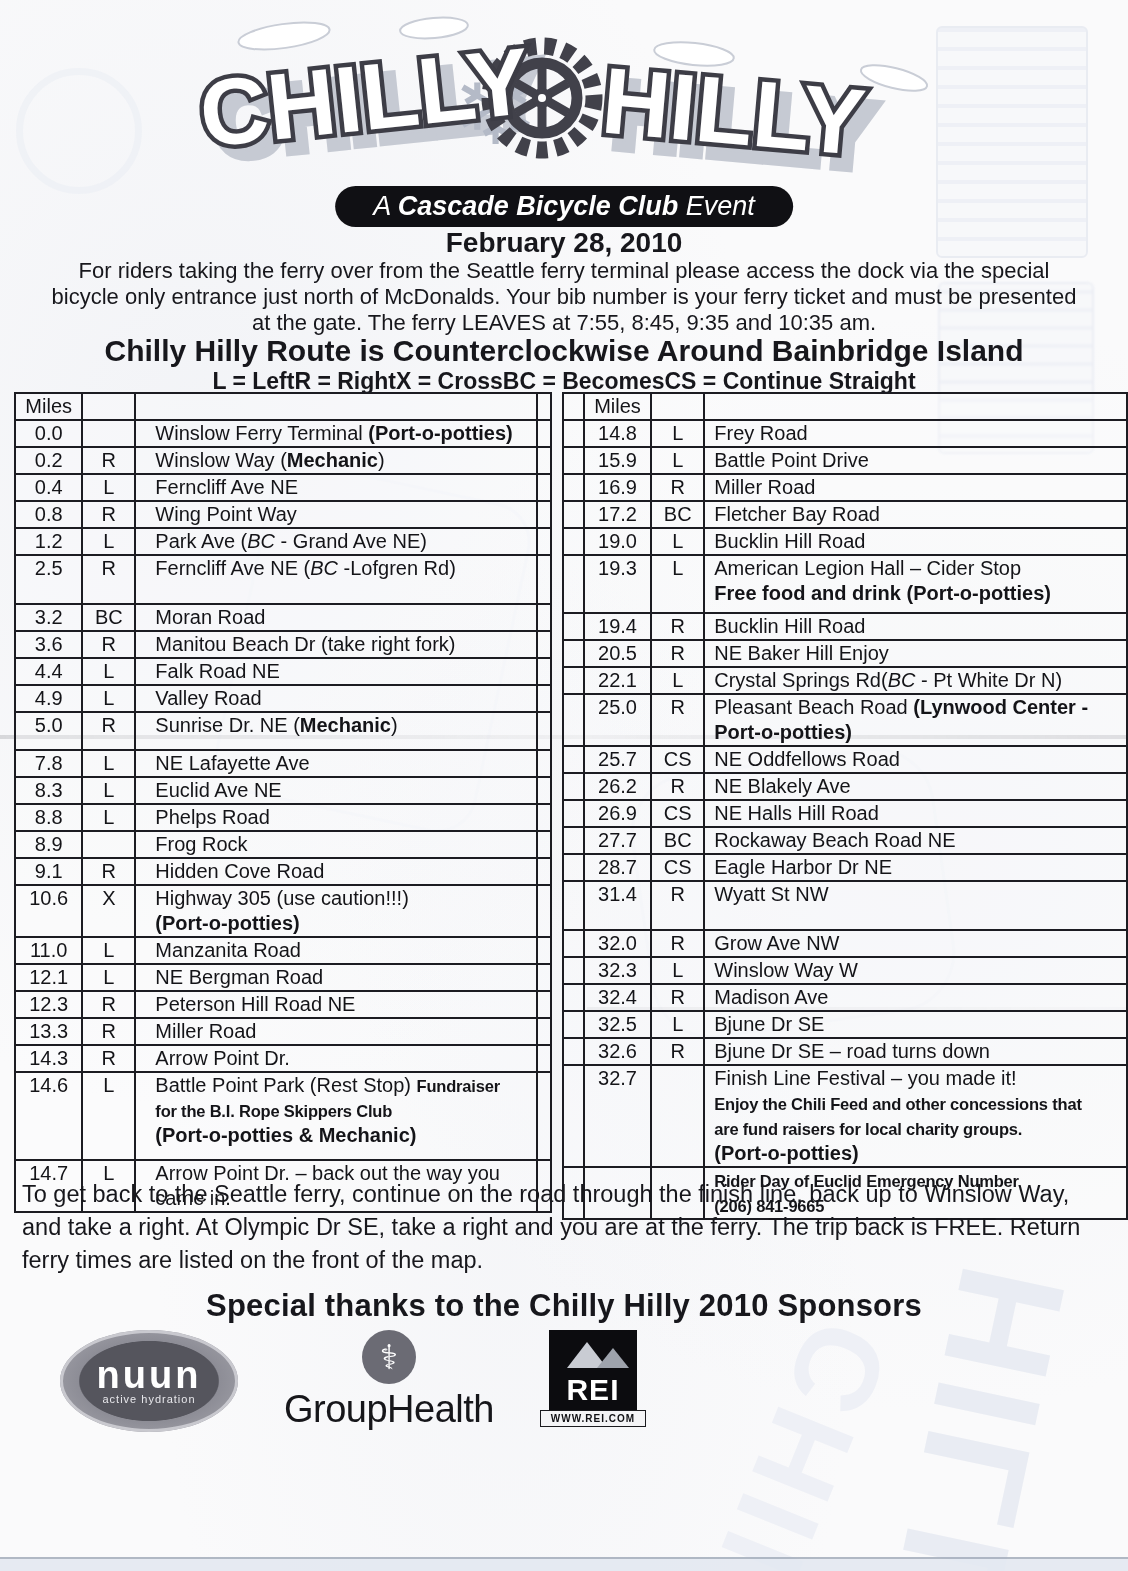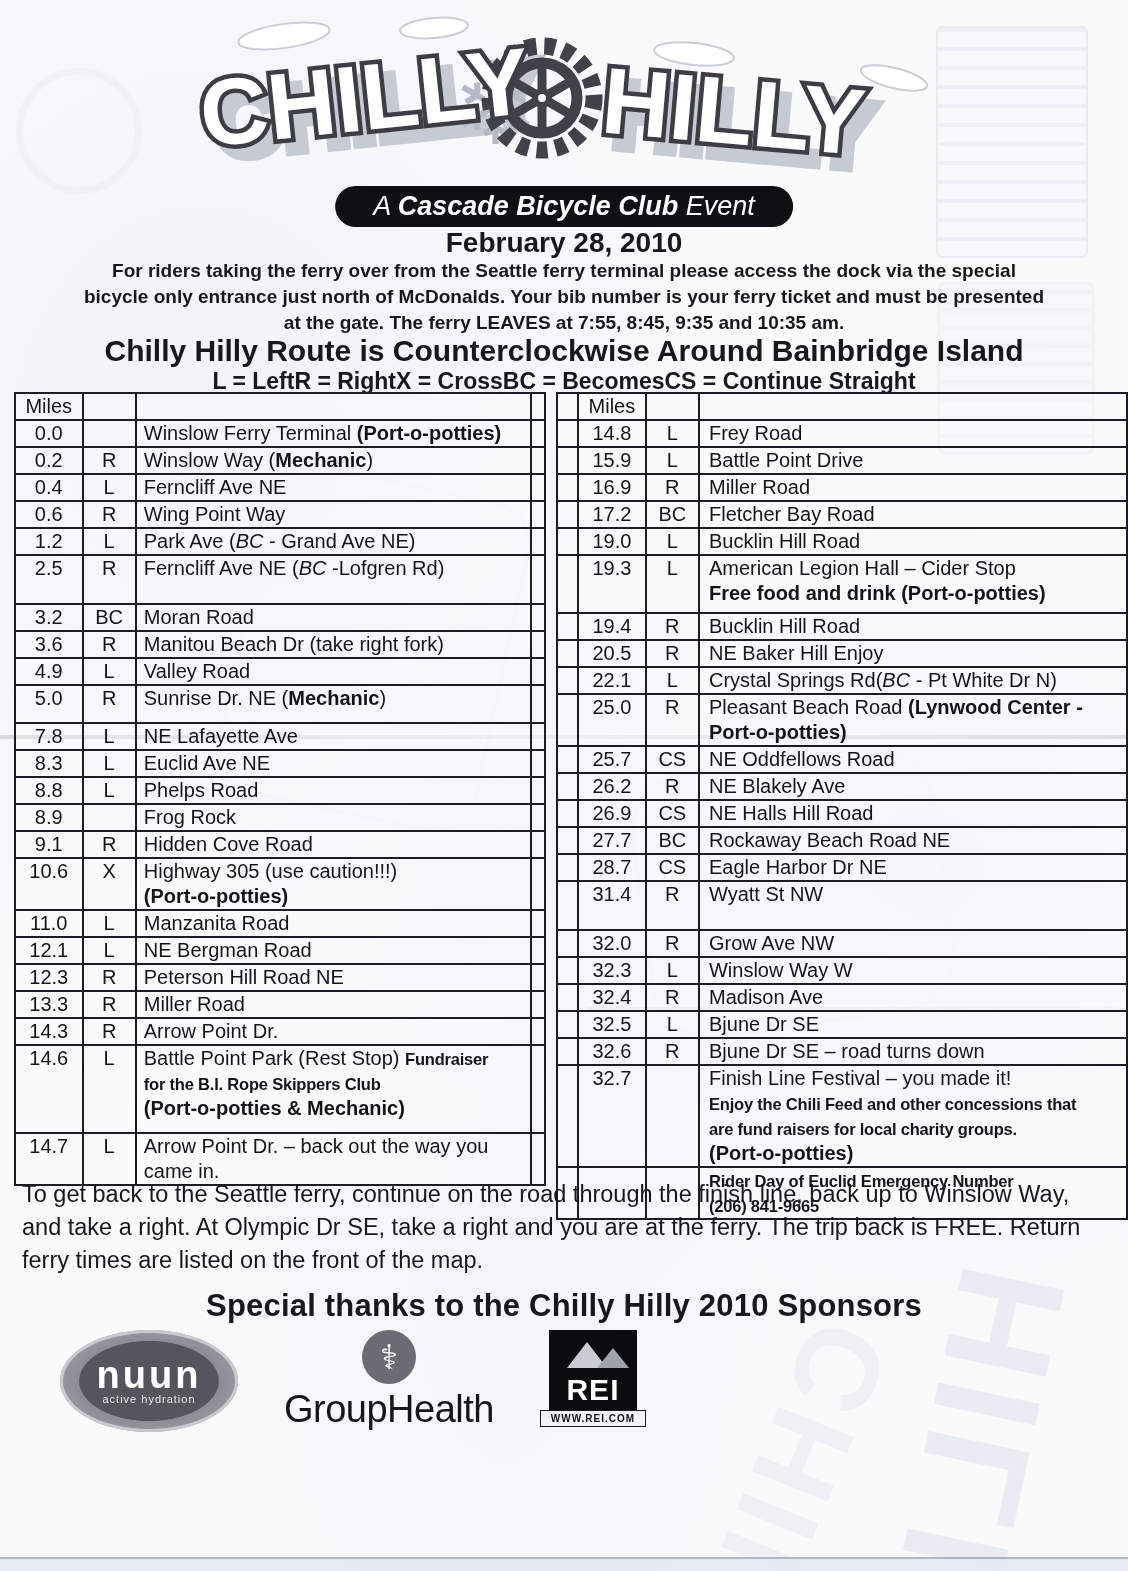--- a/index.html
+++ b/index.html
@@ -33,33 +33,33 @@
   .masthead{position:absolute;left:0;top:0;width:100%;z-index:2;text-align:center;}
   .logo-wrap{position:absolute;left:0;top:2px;width:100%;text-align:center;}
   .tagline-pill{
     position:absolute;top:186px;left:50%;transform:translateX(-50%);
     background:#101014;color:#ffffff;border-radius:26px;padding:5px 38px;
     font-style:italic;font-size:27px;white-space:nowrap;
   }
   .tagline-pill .strong{font-weight:bold;}
   .date-line{position:absolute;top:227px;left:0;width:100%;font-weight:bold;font-size:28px;}
   .ferry-notice{position:absolute;top:258px;left:50%;transform:translateX(-50%);width:1070px;
-    font-weight:bold;font-size:19px;line-height:26px;}
+    font-weight:normal;font-size:22px;line-height:26px;}
   .route-headline{position:absolute;top:334px;left:0;width:100%;font-weight:bold;font-size:30px;}
   .legend{position:absolute;top:368px;left:0;width:100%;display:flex;justify-content:center;
     font-weight:bold;font-size:23px;}
   
   .tables{position:absolute;left:14px;top:392px;z-index:2;display:flex;gap:10px;align-items:flex-start;}
   table.cue{border-collapse:collapse;font-size:20px;color:#141418;}
   .cue td{border:2px solid #1c1c22;padding:0 5px;vertical-align:top;background:rgba(255,255,255,.25);}
   .cue td.miles{width:56px;text-align:center;line-height:25px;}
   .cue td.turn{width:42px;text-align:center;line-height:25px;}
   .cue td.spare{width:13px;padding:0;}
   .cue-right td.spare{width:20px;}
-  .cue-left td.road{width:396px;padding-left:7px;}
+  .cue-left td.road{width:396px;padding-left:19px;}
   .cue-right td.road{width:428px;padding-left:9px;}
   .cue tr.cue-header-row td{height:25px;line-height:25px;}
   .road-line{line-height:25px;}
   .sg-n{font-weight:normal;}
   .sg-b{font-weight:bold;}
   .sg-i{font-style:italic;}
   .sg-bs{font-weight:bold;font-size:16.5px;line-height:21px;letter-spacing:-0.2px;}
   tr.pb0 td{padding-bottom:6px;}
   tr.pb1 td{padding-bottom:11px;}
   tr.pb2 td{padding-bottom:22px;}
@@ -184,21 +184,21 @@
           </tr>
           <tr class="cue-row">
             <td class="miles">0.4</td>
             <td class="turn">L</td>
             <td class="road">
               <div class="road-line"><span class="sg-n">Ferncliff Ave NE</span></div>
             </td>
             <td class="spare"></td>
           </tr>
           <tr class="cue-row">
-            <td class="miles">0.6</td>
+            <td class="miles">0.8</td>
             <td class="turn">R</td>
             <td class="road">
               <div class="road-line"><span class="sg-n">Wing Point Way</span></div>
             </td>
             <td class="spare"></td>
           </tr>
           <tr class="cue-row">
             <td class="miles">1.2</td>
             <td class="turn">L</td>
             <td class="road">
@@ -220,20 +220,28 @@
             <td class="road">
               <div class="road-line"><span class="sg-n">Moran Road</span></div>
             </td>
             <td class="spare"></td>
           </tr>
           <tr class="cue-row">
             <td class="miles">3.6</td>
             <td class="turn">R</td>
             <td class="road">
               <div class="road-line"><span class="sg-n">Manitou Beach Dr (take right fork)</span></div>
+            </td>
+            <td class="spare"></td>
+          </tr>
+          <tr class="cue-row">
+            <td class="miles">4.4</td>
+            <td class="turn">L</td>
+            <td class="road">
+              <div class="road-line"><span class="sg-n">Falk Road NE</span></div>
             </td>
             <td class="spare"></td>
           </tr>
           <tr class="cue-row">
             <td class="miles">4.9</td>
             <td class="turn">L</td>
             <td class="road">
               <div class="road-line"><span class="sg-n">Valley Road</span></div>
             </td>
             <td class="spare"></td>

